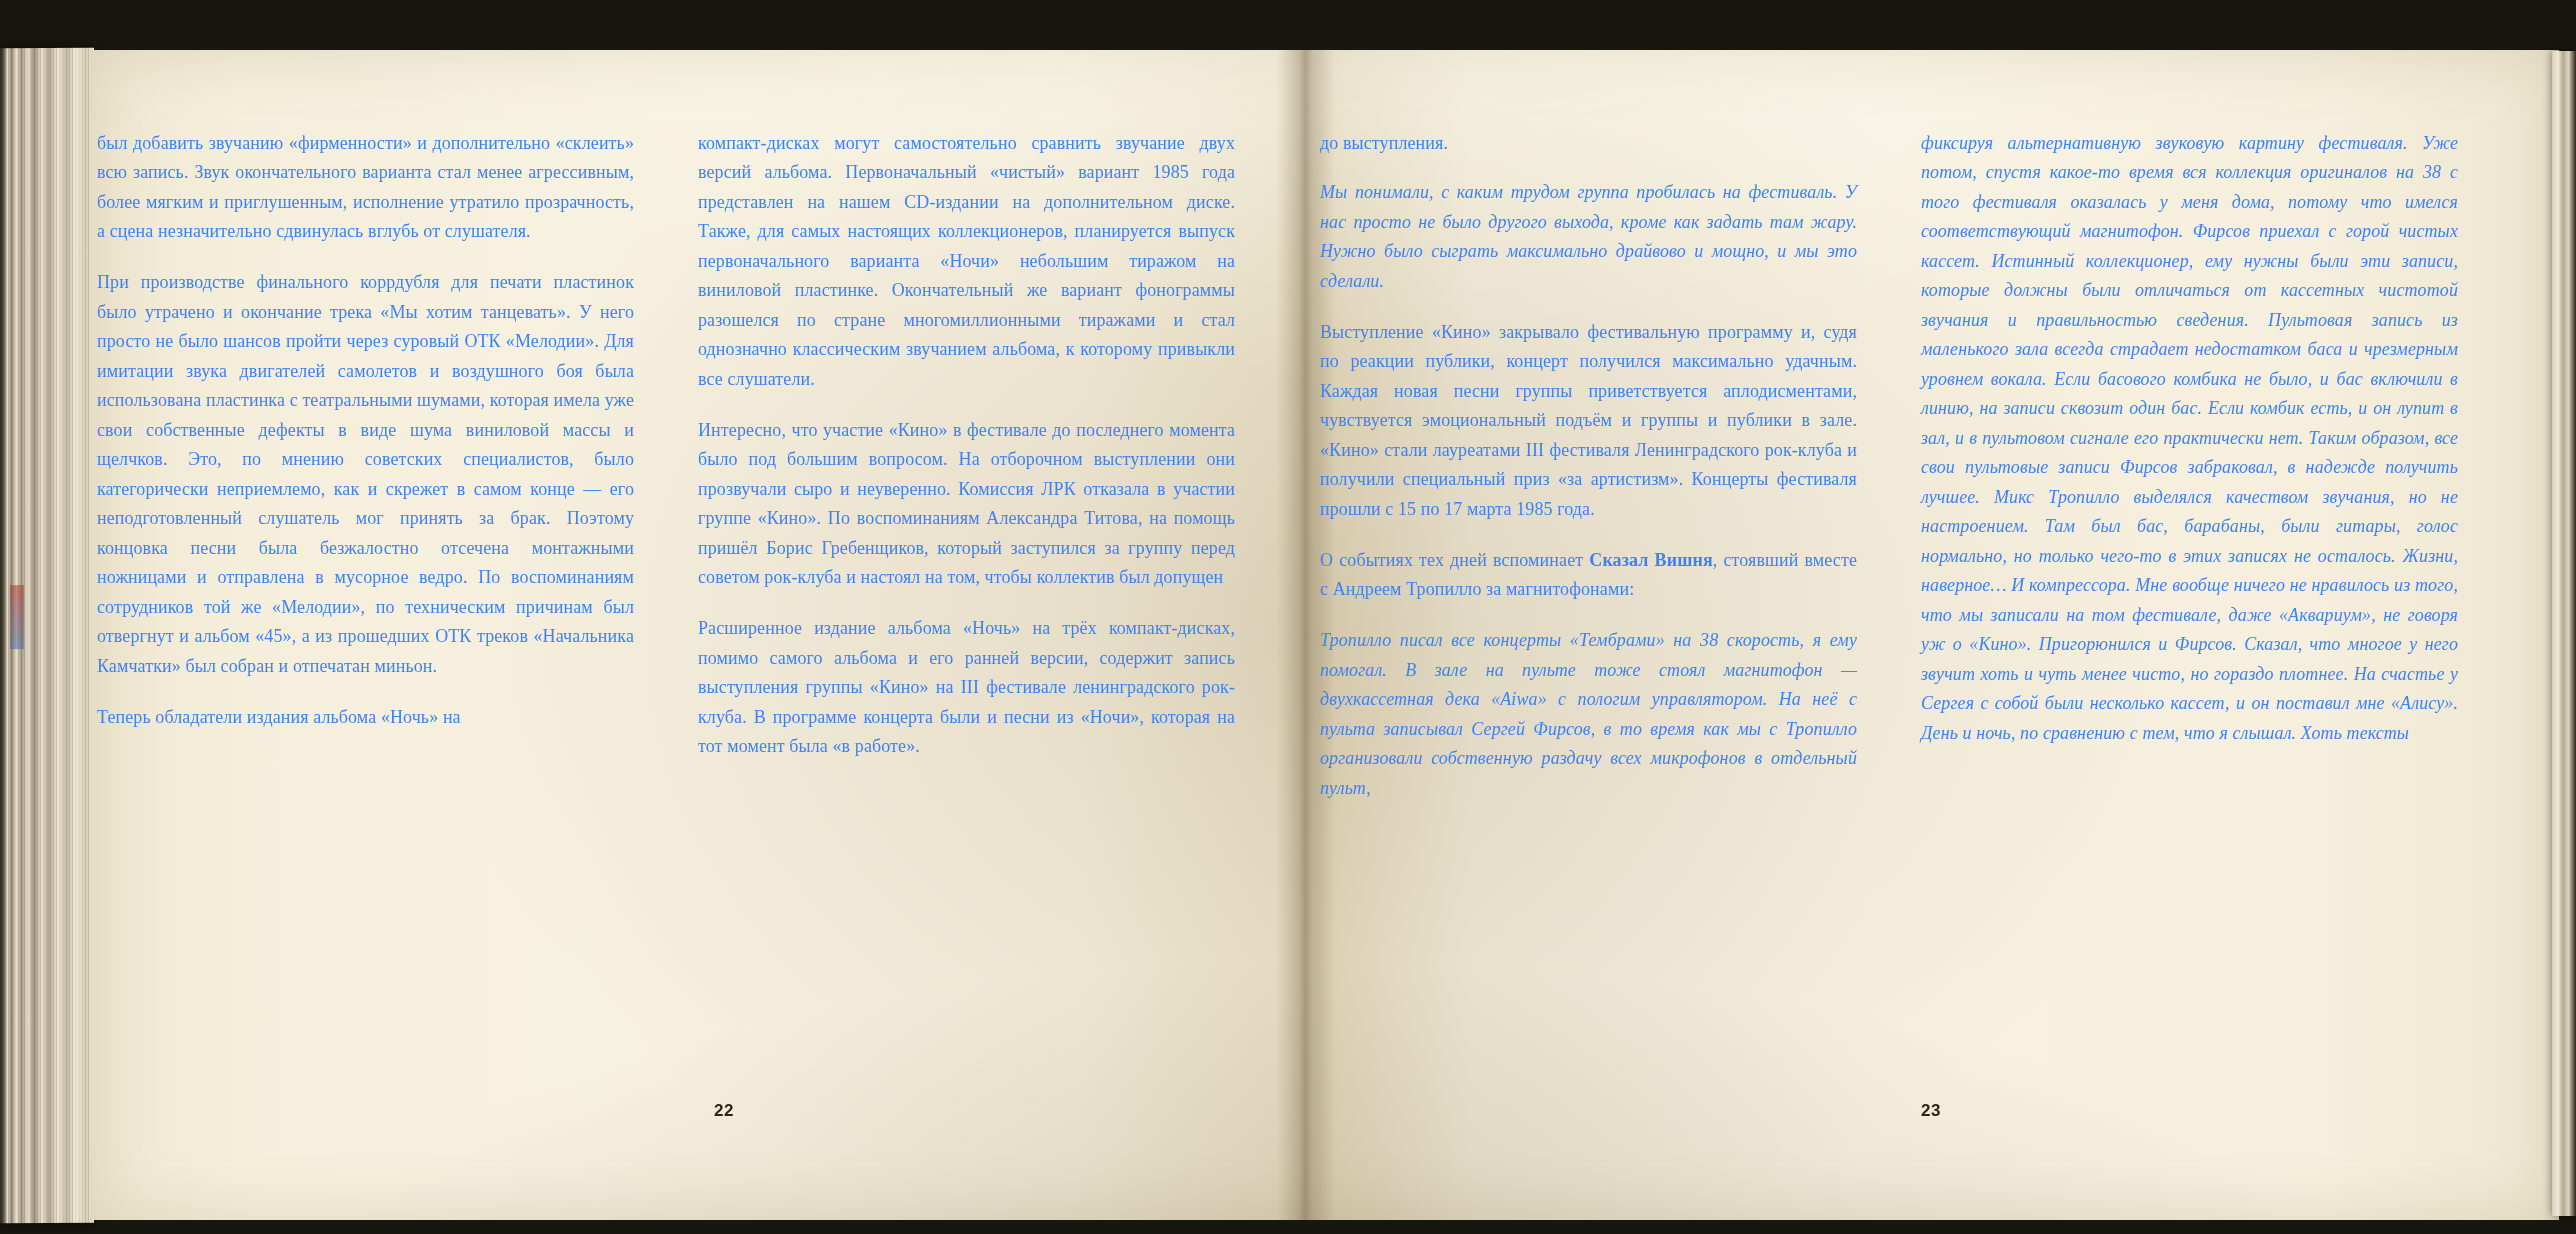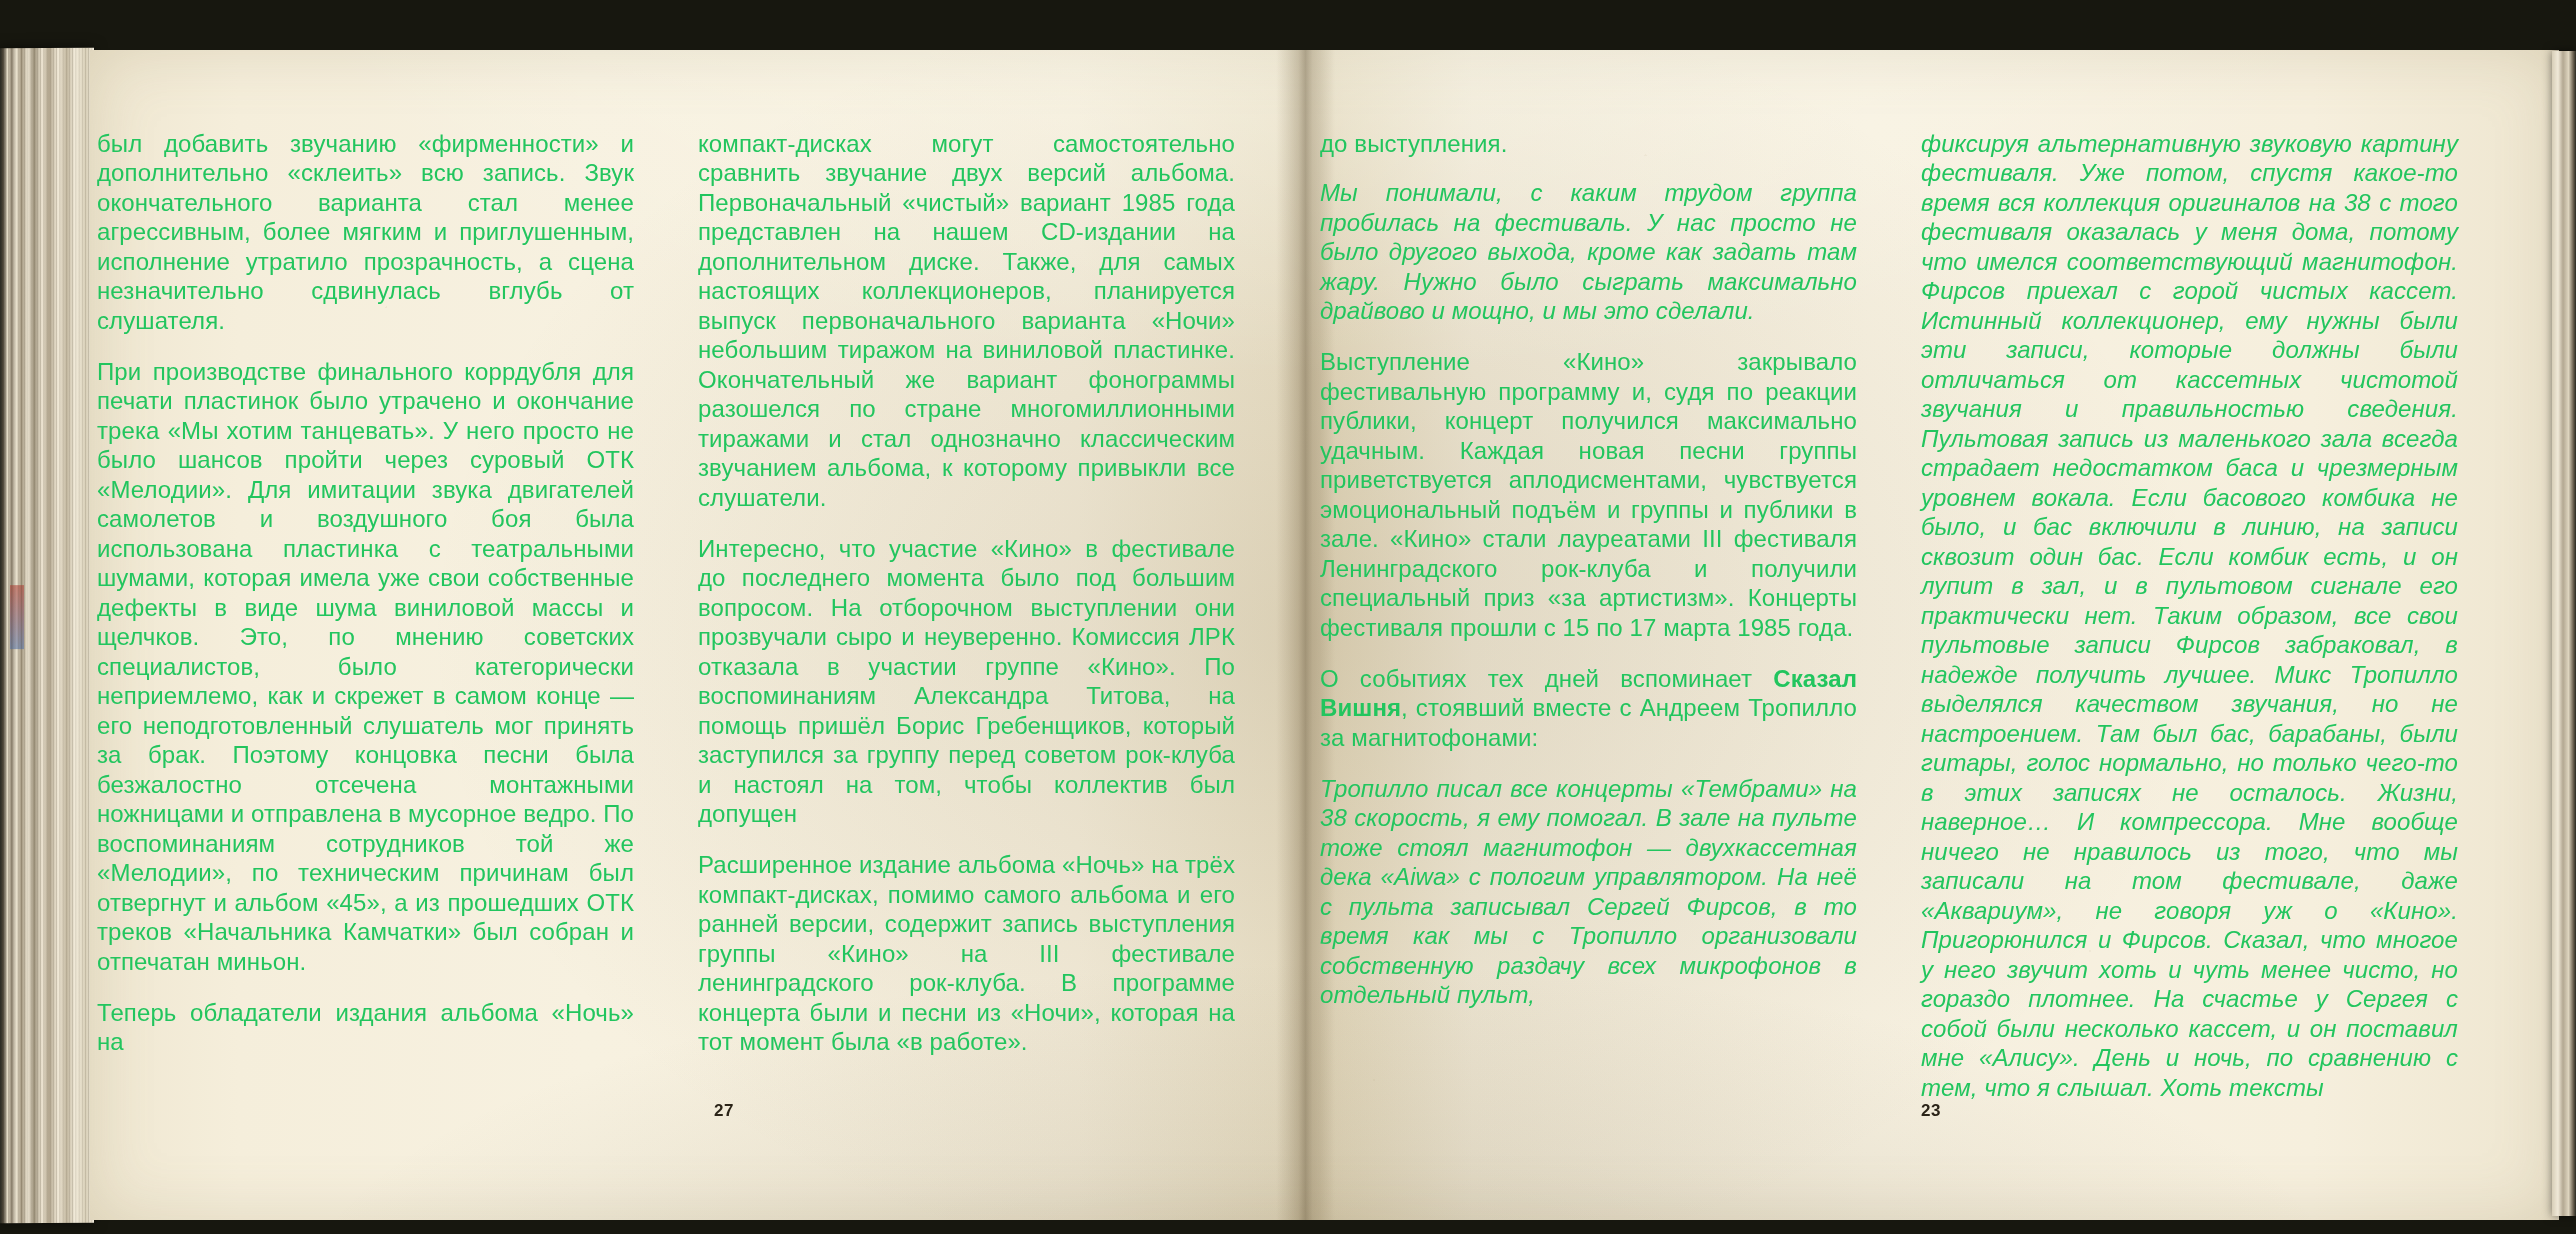--- a/index.html
+++ b/index.html
@@ -145,24 +145,24 @@
   .page.right { left: 1320px; width: 1218px; }
 
   .cols {
     display: flex;
     gap: 64px;
   }
   .col { width: 537px; }
 
   p {
     margin: 0 0 21.5px 0;
-    font-family: Liberation Sans, sans-serif;
-    font-size: 24px;
+    font-family: Liberation Serif, serif;
+    font-size: 18px;
     line-height: 29.5px;
-    color: #22c55e;
+    color: #3b82f6;
     text-align: justify;
     text-justify: inter-word;
     letter-spacing: 0.1px;
     -webkit-hyphens: auto;
     hyphens: auto;
   }
   p.tight { margin-bottom: 20.4px; }
   p.it {
     font-style: italic;
   }
@@ -222,21 +222,21 @@
           <p>При производстве финального коррдубля для печати пластинок было утрачено и окончание трека «Мы хотим танцевать». У него просто не было шансов пройти через суровый ОТК «Мелодии». Для имитации звука двигателей самолетов и воздушного боя была использована пластинка с театральными шумами, которая имела уже свои собственные дефекты в виде шума виниловой массы и щелчков. Это, по мнению советских специалистов, было категорически неприемлемо, как и скрежет в самом конце — его неподготовленный слушатель мог принять за брак. Поэтому концовка песни была безжалостно отсечена монтажными ножницами и отправлена в мусорное ведро. По воспоминаниям сотрудников той же «Мелодии», по техническим причинам был отвергнут и альбом «45», а из прошедших ОТК треков «Начальника Камчатки» был собран и отпечатан миньон.</p>
           <p>Теперь обладатели издания альбома «Ночь» на</p>
         </div>
         <div class="col">
           <p>компакт-дисках могут самостоятельно сравнить звучание двух версий альбома. Первоначальный «чистый» вариант 1985 года представлен на нашем CD-издании на дополнительном диске. Также, для самых настоящих коллекционеров, планируется выпуск первоначального варианта «Ночи» небольшим тиражом на виниловой пластинке. Окончательный же вариант фонограммы разошелся по стране многомиллионными тиражами и стал однозначно классическим звучанием альбома, к которому привыкли все слушатели.</p>
           <p>Интересно, что участие «Кино» в фестивале до последнего момента было под большим вопросом. На отборочном выступлении они прозвучали сыро и неуверенно. Комиссия ЛРК отказала в участии группе «Кино». По воспоминаниям Александра Титова, на помощь пришёл Борис Гребенщиков, который заступился за группу перед советом рок-клуба и настоял на том, чтобы коллектив был допущен</p>
           <p>Расширенное издание альбома «Ночь» на трёх компакт-дисках, помимо самого альбома и его ранней версии, содержит запись выступления группы «Кино» на III фестивале ленинградского рок-клуба. В программе концерта были и песни из «Ночи», которая на тот момент была «в работе».</p>
         </div>
       </div>
     </div>
-    <div class="folio left">27</div>
+    <div class="folio left">22</div>
 
     <div class="page right">
       <div class="cols">
         <div class="col">
           <p class="tight">до выступления.</p>
           <p class="it">Мы понимали, с каким трудом группа пробилась на фестиваль. У нас просто не было другого выхода, кроме как задать там жару. Нужно было сыграть максимально драйвово и мощно, и мы это сделали.</p>
           <p>Выступление «Кино» закрывало фестивальную программу и, судя по реакции публики, концерт получился максимально удачным. Каждая новая песни группы приветствуется аплодисментами, чувствуется эмоциональный подъём и группы и публики в зале. «Кино» стали лауреатами III фестиваля Ленинградского рок-клуба и получили специальный приз «за артистизм». Концерты фестиваля прошли с 15 по 17 марта 1985 года.</p>
           <p><span>О событиях тех дней вспоминает </span><b>Сказал Вишня</b><span>, стоявший вместе с Андреем Тропилло за магнитофонами:</span></p>
           <p class="it">Тропилло писал все концерты «Тембрами» на 38 скорость, я ему помогал. В зале на пульте тоже стоял магнитофон — двухкассетная дека «Aiwa» с пологим управлятором. На неё с пульта записывал Сергей Фирсов, в то время как мы с Тропилло организовали собственную раздачу всех микрофонов в отдельный пульт,</p>
         </div>

